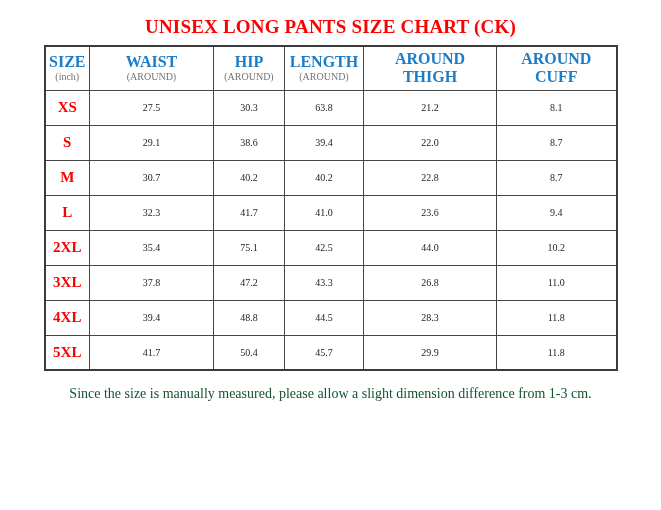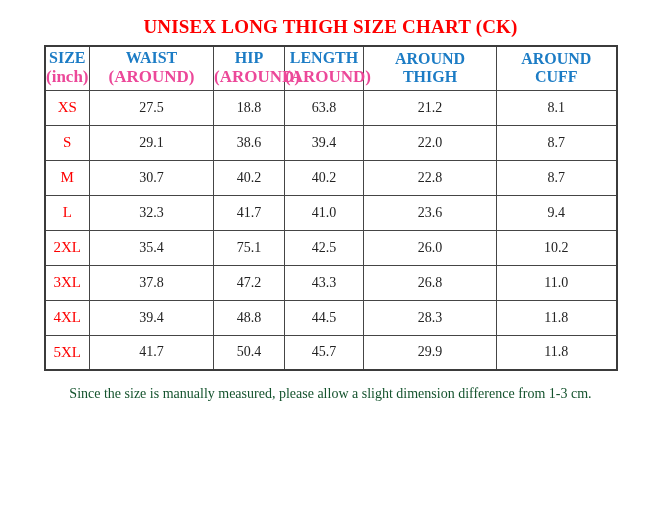--- a/index.html
+++ b/index.html
@@ -44,49 +44,49 @@
   tbody td { height: 35px; }
   .hdr-main {
     display: block;
     font-size: 16px;
     font-weight: bold;
     color: #1c7cc5;
     line-height: 1.15;
   }
   .hdr-sub {
     display: block;
-    font-size: 17px;
-    font-weight: bold;
-    color: #ec4899;
+    font-size: 10px;
+    font-weight: normal;
+    color: #737373;
     line-height: 1.2;
   }
   td.size-col {
     font-size: 15px;
-    font-weight: normal;
+    font-weight: bold;
     color: #fd0000;
   }
   td.value {
-    font-size: 14px;
+    font-size: 10px;
     font-weight: normal;
     color: #232323;
   }
   .note {
     margin-top: 15px;
     text-align: center;
     font-size: 14px;
     color: #14532d;
     font-family: "Liberation Serif", serif;
   }
 </style>
 </head>
 <body>
 
 <div class="page">
 
-  <div class="chart-title">UNISEX LONG THIGH SIZE CHART (CK)</div>
+  <div class="chart-title">UNISEX LONG PANTS SIZE CHART (CK)</div>
 
   <table class="size-chart">
     <colgroup>
       <col style="width:45px">
       <col style="width:124px">
       <col style="width:71px">
       <col style="width:79px">
       <col style="width:133px">
       <col style="width:120px">
     </colgroup>
@@ -115,21 +115,21 @@
         <th>
           <span class="hdr-main">AROUND</span>
           <span class="hdr-main">CUFF</span>
         </th>
       </tr>
     </thead>
     <tbody>
         <tr>
           <td class="size-col">XS</td>
           <td class="value">27.5</td>
-          <td class="value">18.8</td>
+          <td class="value">30.3</td>
           <td class="value">63.8</td>
           <td class="value">21.2</td>
           <td class="value">8.1</td>
         </tr>
         <tr>
           <td class="size-col">S</td>
           <td class="value">29.1</td>
           <td class="value">38.6</td>
           <td class="value">39.4</td>
           <td class="value">22.0</td>
@@ -149,21 +149,21 @@
           <td class="value">41.7</td>
           <td class="value">41.0</td>
           <td class="value">23.6</td>
           <td class="value">9.4</td>
         </tr>
         <tr>
           <td class="size-col">2XL</td>
           <td class="value">35.4</td>
           <td class="value">75.1</td>
           <td class="value">42.5</td>
-          <td class="value">26.0</td>
+          <td class="value">44.0</td>
           <td class="value">10.2</td>
         </tr>
         <tr>
           <td class="size-col">3XL</td>
           <td class="value">37.8</td>
           <td class="value">47.2</td>
           <td class="value">43.3</td>
           <td class="value">26.8</td>
           <td class="value">11.0</td>
         </tr>

